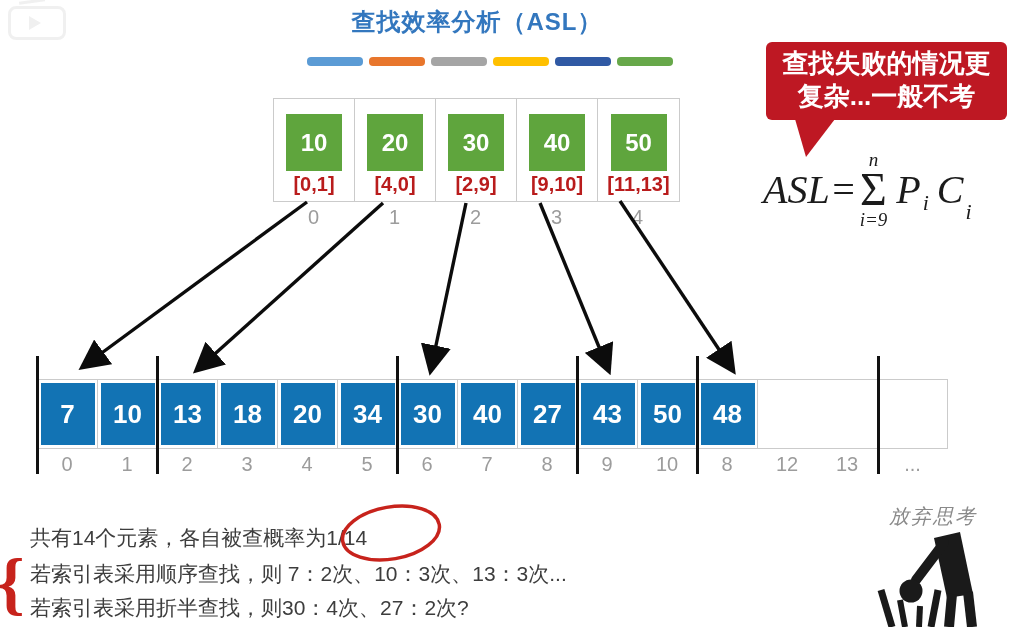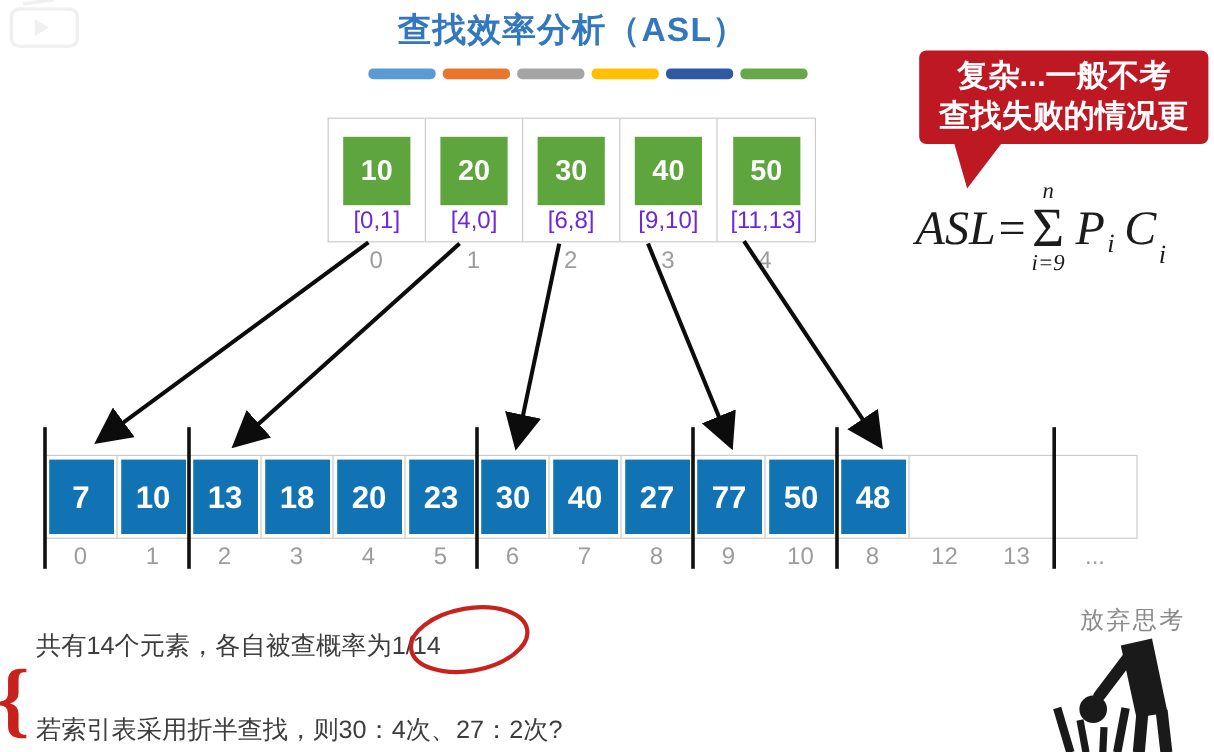--- a/index.html
+++ b/index.html
@@ -14,21 +14,21 @@
   .watermark { position:absolute; left:8px; top:6px; width:58px; height:34px;
     border:3px solid #efefef; border-radius:8px; opacity:.9; }
   .watermark::before { content:""; position:absolute; left:18px; top:7px;
     border-left:12px solid #efefef; border-top:7px solid transparent;
     border-bottom:7px solid transparent; }
   .watermark::after { content:""; position:absolute; left:8px; top:-9px; width:26px;
     border-top:3px solid #efefef; transform:rotate(-8deg); }
 
   
   .page-title { position:absolute; left:277px; top:6px; width:400px;
-    text-align:center; font-size:28px; font-weight:bold; color:#3377BE;
+    text-align:center; font-size:24px; font-weight:bold; color:#3377BE;
     letter-spacing:1px; }
   .bars { position:absolute; left:307px; top:57px; display:flex; gap:6px; }
   .bar { width:56px; height:9px; border-radius:4px; }
   .bar1{background:#5B9BD5;} .bar2{background:#E8762C;} .bar3{background:#A5A5A5;}
   .bar4{background:#FFC000;} .bar5{background:#3059A4;} .bar6{background:#67A84A;}
 
   
   .callout { position:absolute; left:766px; top:42px; width:241px; height:78px;
     background:#BE1823; border-radius:6px; color:#ffffff; font-weight:bold;
     font-size:26px; line-height:33px; text-align:center; padding-top:5px; }
@@ -48,21 +48,21 @@
 
   
   .index-table { position:absolute; left:273px; top:98px; display:flex;
     border:1px solid #CBCBCB; background:#fff; }
   .index-cell { width:81px; height:102px; border-right:1px solid #CBCBCB;
     display:flex; flex-direction:column; align-items:center; }
   .index-cell:last-child { border-right:none; }
   .green-box { width:56px; height:57px; margin-top:15px; background:#5FA53D;
     color:#fff; font-size:24px; font-weight:bold; display:flex;
     align-items:center; justify-content:center; }
-  .range-label { margin-top:2px; font-size:20px; color:#6d28d9; }
+  .range-label { margin-top:2px; font-size:20px; color:#b91c1c;font-weight:bold; }
   .index-table-indices { position:absolute; left:273px; top:206px; display:flex; }
   .index-table-indices span { width:81px; text-align:center; font-size:20px;
     color:#9C9C9C; }
 
   
   .main-array { position:absolute; left:37px; top:379px; width:911px; height:70px;
     border:1px solid #CBCBCB; display:flex; background:#fff; }
   .array-cell { width:60px; border-right:1px solid #CBCBCB; display:flex;
     align-items:center; justify-content:center; }
   .array-cell-empty { flex:1; border-right:none; }
@@ -83,21 +83,21 @@
 
   
   .note { position:absolute; left:30px; font-size:21px; color:#3d3d3d;
     white-space:nowrap; }
   .note-1 { top:524px; } .note-2 { top:560px; } .note-3 { top:594px; }
   .red-brace { position:absolute; left:-3px; top:549px; font-family:"Liberation Serif", serif;
     font-size:70px; line-height:1; color:#C7231C; font-weight:bold; }
 
   
   .giveup-label { position:absolute; left:878px; top:503px; width:110px;
-    text-align:right; font-size:20px; color:#8a8a8a; letter-spacing:2px; }
+    text-align:center; font-size:20px; color:#8a8a8a; letter-spacing:2px;font-style:italic; }
   .giveup-svg { position:absolute; left:862px; top:528px; }
 </style>
 </head>
 <body>
 
 <div id="stage">
 
   <div class="watermark"></div>
 
   <div class="page-title">查找效率分析（ASL）</div>
@@ -105,22 +105,22 @@
   <div class="bars">
     <div class="bar bar1"></div>
     <div class="bar bar2"></div>
     <div class="bar bar3"></div>
     <div class="bar bar4"></div>
     <div class="bar bar5"></div>
     <div class="bar bar6"></div>
   </div>
 
   <div class="callout">
+    <div>查找失败的情况更</div>
     <div>复杂...一般不考</div>
-    <div>查找失败的情况更</div>
   </div>
   <svg class="callout-tail" width="42" height="40">
     <polygon points="1,0 41,0 12,38" fill="#BE1823"></polygon>
   </svg>
 
   <div class="formula">
     <span class="f-main">ASL=</span>
     <span class="sigma-wrap">
       <span class="f-upper">n</span>
       <span class="f-sigma">Σ</span>
@@ -136,21 +136,21 @@
     <div class="index-cell">
       <div class="green-box">10</div>
       <div class="range-label">[0,1]</div>
     </div>
     <div class="index-cell">
       <div class="green-box">20</div>
       <div class="range-label">[4,0]</div>
     </div>
     <div class="index-cell">
       <div class="green-box">30</div>
-      <div class="range-label">[6,8]</div>
+      <div class="range-label">[2,9]</div>
     </div>
     <div class="index-cell">
       <div class="green-box">40</div>
       <div class="range-label">[9,10]</div>
     </div>
     <div class="index-cell">
       <div class="green-box">50</div>
       <div class="range-label">[11,13]</div>
     </div>
   </div>
@@ -185,33 +185,33 @@
     <div class="array-cell">
         <div class="blue-box">13</div>
       </div>
     <div class="array-cell">
         <div class="blue-box">18</div>
       </div>
     <div class="array-cell">
         <div class="blue-box">20</div>
       </div>
     <div class="array-cell">
-        <div class="blue-box">23</div>
+        <div class="blue-box">34</div>
       </div>
     <div class="array-cell">
         <div class="blue-box">30</div>
       </div>
     <div class="array-cell">
         <div class="blue-box">40</div>
       </div>
     <div class="array-cell">
         <div class="blue-box">27</div>
       </div>
     <div class="array-cell">
-        <div class="blue-box">77</div>
+        <div class="blue-box">43</div>
       </div>
     <div class="array-cell">
         <div class="blue-box">50</div>
       </div>
     <div class="array-cell">
         <div class="blue-box">48</div>
       </div>
     <div class="array-cell array-cell-empty"></div>
   </div>
   <div class="main-array-indices">
@@ -233,20 +233,21 @@
   </div>
 
   <div class="divider" style="left:36px"></div>
   <div class="divider" style="left:156px"></div>
   <div class="divider" style="left:396px"></div>
   <div class="divider" style="left:576px"></div>
   <div class="divider" style="left:696px"></div>
   <div class="divider" style="left:877px"></div>
 
   <div class="note note-1"><span>共有14个元素，各自被查概率为</span><span>1/14</span></div>
+  <div class="note note-2">若索引表采用顺序查找，则 7：2次、10：3次、13：3次...</div>
   <div class="note note-3">若索引表采用折半查找，则30：4次、27：2次?</div>
 
   <svg class="overlay" style="left:336px; top:502px" width="110" height="62">
     <ellipse cx="55" cy="31" rx="49" ry="26" fill="none" stroke="#C7231C" stroke-width="3.5" transform="rotate(-10 55 31)"></ellipse>
   </svg>
   <div class="red-brace">{</div>
 
   <div class="giveup-label">放弃思考</div>
   <svg class="giveup-svg" width="146" height="99" viewBox="0 0 146 99">
 

